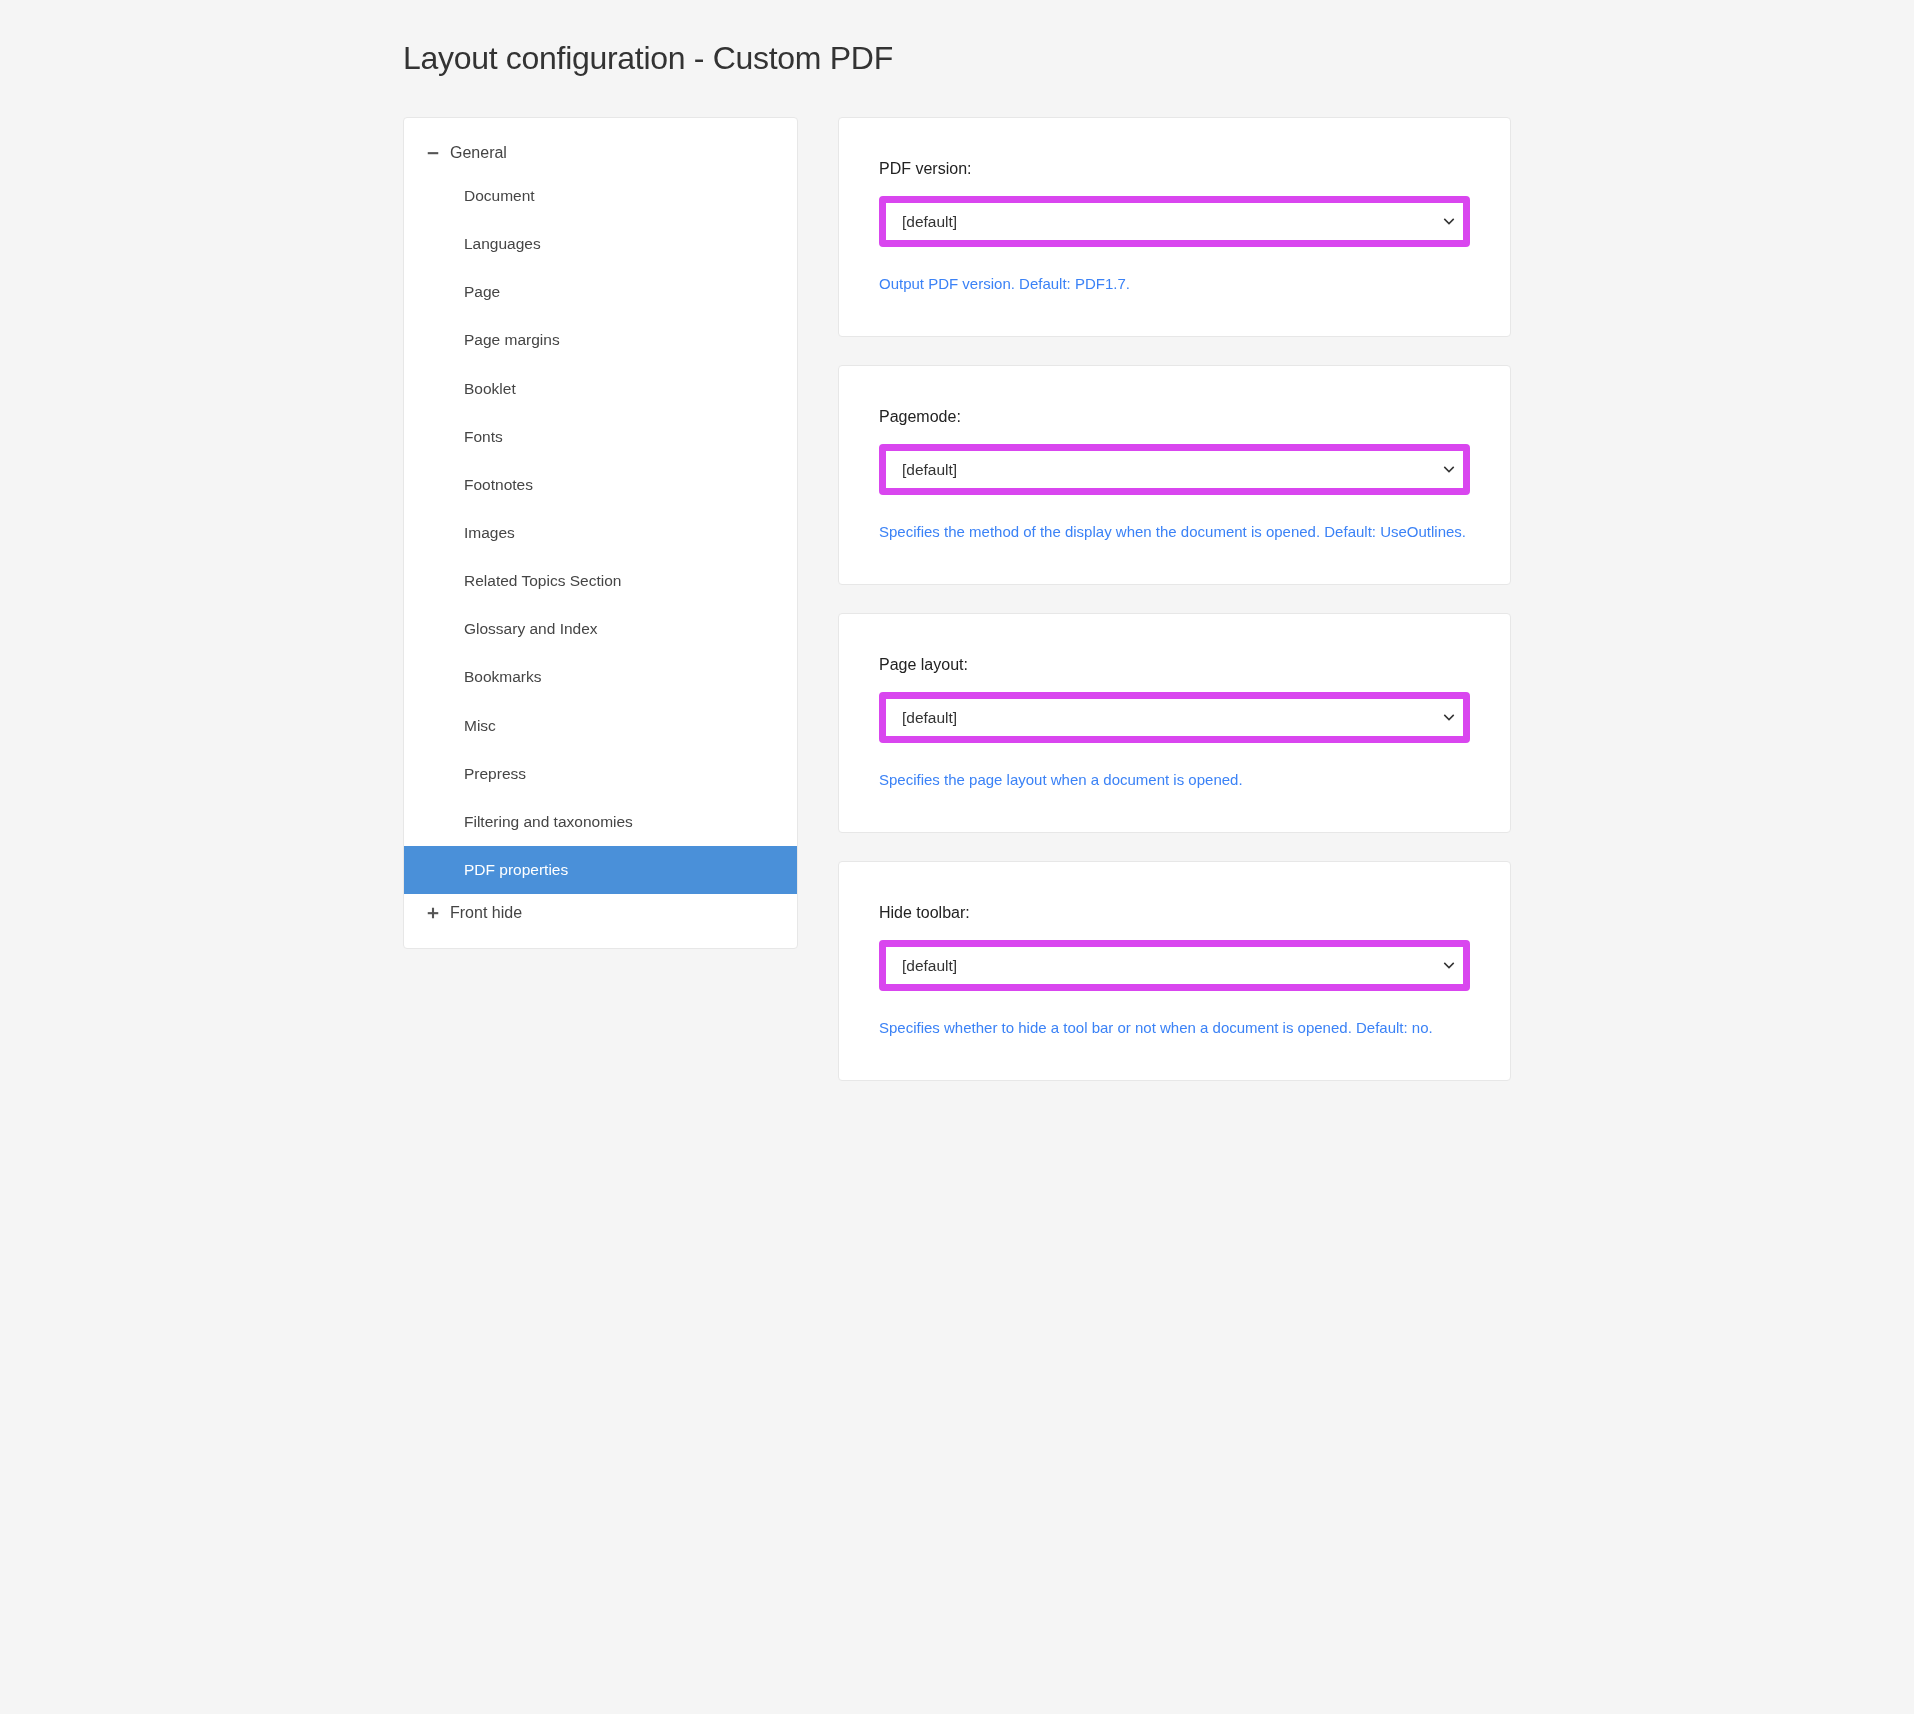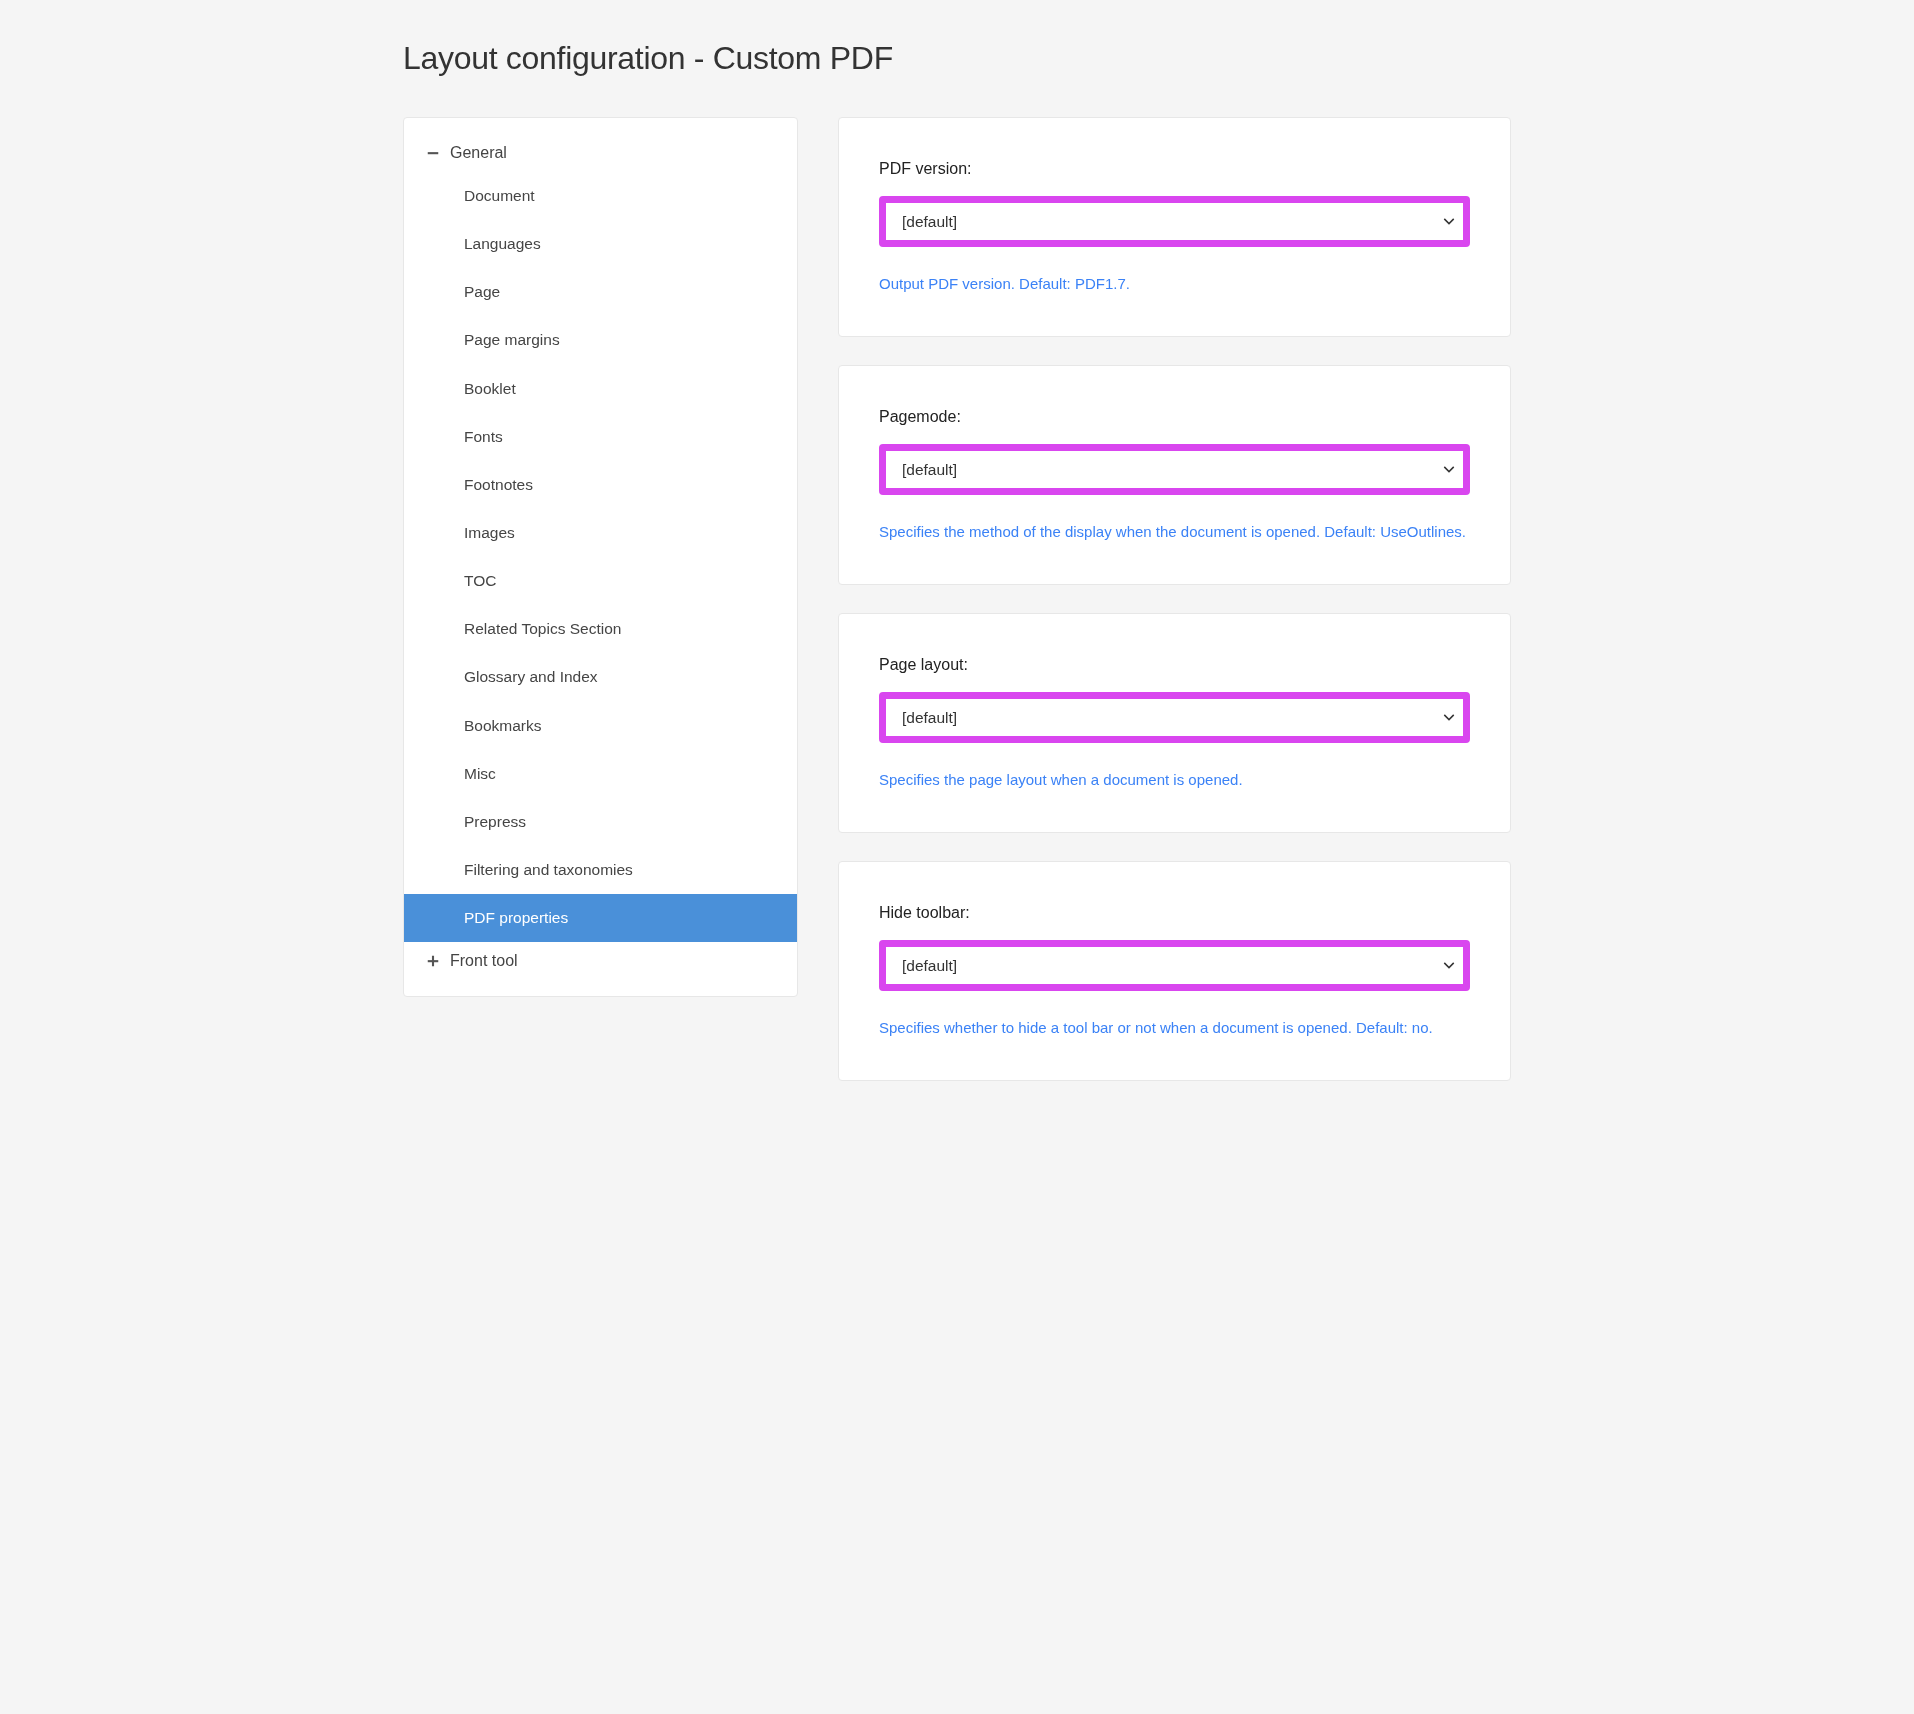--- a/index.html
+++ b/index.html
@@ -151,23 +151,20 @@
         <div class="tree-item">
           <span>Fonts</span>
         </div>
         <div class="tree-item">
           <span>Footnotes</span>
         </div>
         <div class="tree-item">
           <span>Images</span>
         </div>
         <div class="tree-item">
-          <span>TOC</span>
-        </div>
-        <div class="tree-item">
           <span>Related Topics Section</span>
         </div>
         <div class="tree-item">
           <span>Glossary and Index</span>
         </div>
         <div class="tree-item">
           <span>Bookmarks</span>
         </div>
         <div class="tree-item">
           <span>Misc</span>
@@ -181,21 +178,21 @@
         <div class="tree-item active">
           <span>PDF properties</span>
         </div>
         <div class="tree-group-header">
           <span class="toggle-icon">
             <svg viewBox="0 0 16 16" fill="currentColor">
               <rect x="2" y="7" width="12" height="2.4"></rect>
               <rect x="6.8" y="2" width="2.4" height="12"></rect>
             </svg>
           </span>
-          <span>Front tool</span>
+          <span>Front hide</span>
         </div>
       </nav>
     <div class="main" id="main">
         <div class="card">
           <label class="field-label">PDF version:</label>
           <div class="select-wrap"><select class="select"><option>[default]</option></select><span class="select-caret">
               <svg viewBox="0 0 16 16" fill="currentColor">
                 <path d="M2 5 l6 6 6-6 -1.2-1.2L8 8.6 3.2 3.8z"></path>
               </svg>
             </span></div>

